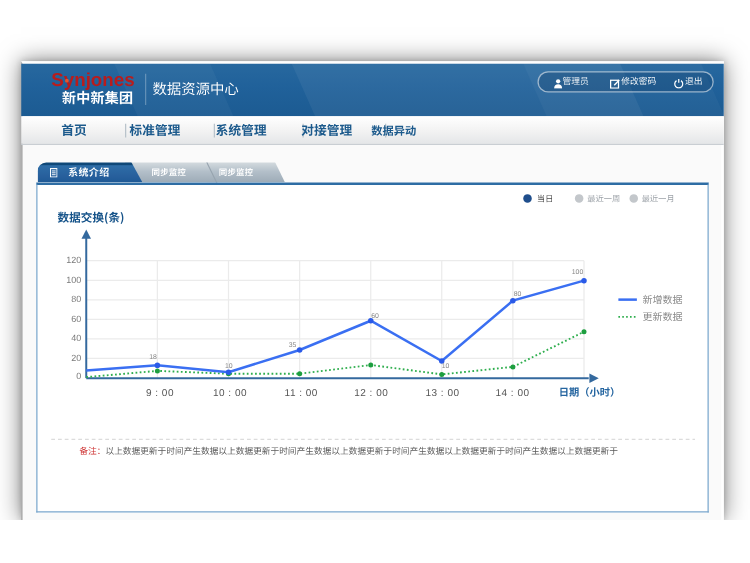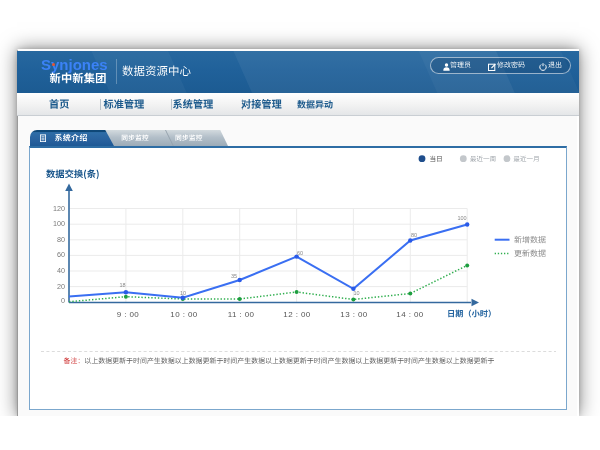--- a/index.html
+++ b/index.html
@@ -4,21 +4,21 @@
 <style>
 * { margin:0; padding:0; box-sizing:border-box; }
 html,body { width:600px; height:450px; background:#fff; font-family:"Liberation Sans", sans-serif; overflow:hidden; }
 .abs { position:absolute; }
 .card { left:17px; top:49px; width:562px; height:366.5px; background:#fafafa;
   box-shadow:0 0 18px rgba(0,0,0,0.5), 0 0 5px rgba(0,0,0,0.18);
   border-top:2px solid #fdfdfd; border-left:1px solid #9a9a9a; border-right:2px solid #fff; }
 .cover { left:0px; top:415.5px; width:600px; height:34.5px; background:#fff; }
 .header { left:17px; top:51px; width:562px; height:41.5px;
   background:linear-gradient(180deg,#27689f 0%,#20619a 45%,#1c5b92 100%); overflow:hidden; }
-.logo-en { left:41px; top:56px; color:#3b82f6; font-size:15px; font-weight:bold; letter-spacing:0px; }
+.logo-en { left:41px; top:56px; color:#b91c1c; font-size:15px; font-weight:bold; letter-spacing:0px; }
 .logo-dot { left:52px; top:62.5px; width:3px; height:3px; border-radius:50%; background:#e8542a; }
 .hd-sep { left:115.5px; top:59px; width:1px; height:25px; background:rgba(255,255,255,0.27); }
 .pill { left:430px; top:56.5px; width:141px; height:17.5px; border:1px solid rgba(255,255,255,0.55);
   border-radius:9px; background:rgba(10,50,90,0.25); }
 .nav { left:17px; top:92.5px; width:562px; height:23px;
   background:linear-gradient(180deg,#ffffff 0%,#f2f2f2 55%,#e4e6e8 100%);
   border-bottom:1px solid #c9ced3; }
 .nav-sep { position:absolute; top:6px; width:1px; height:11px; background:#b9c3cb; }
 .tab-gray { top:129.5px; height:16.5px; background:linear-gradient(180deg,#d3dade 0%,#b3bfc9 45%,#9dabb7 100%); }
 .tab-active { left:30px; top:129.5px; width:84px; height:16.5px;

